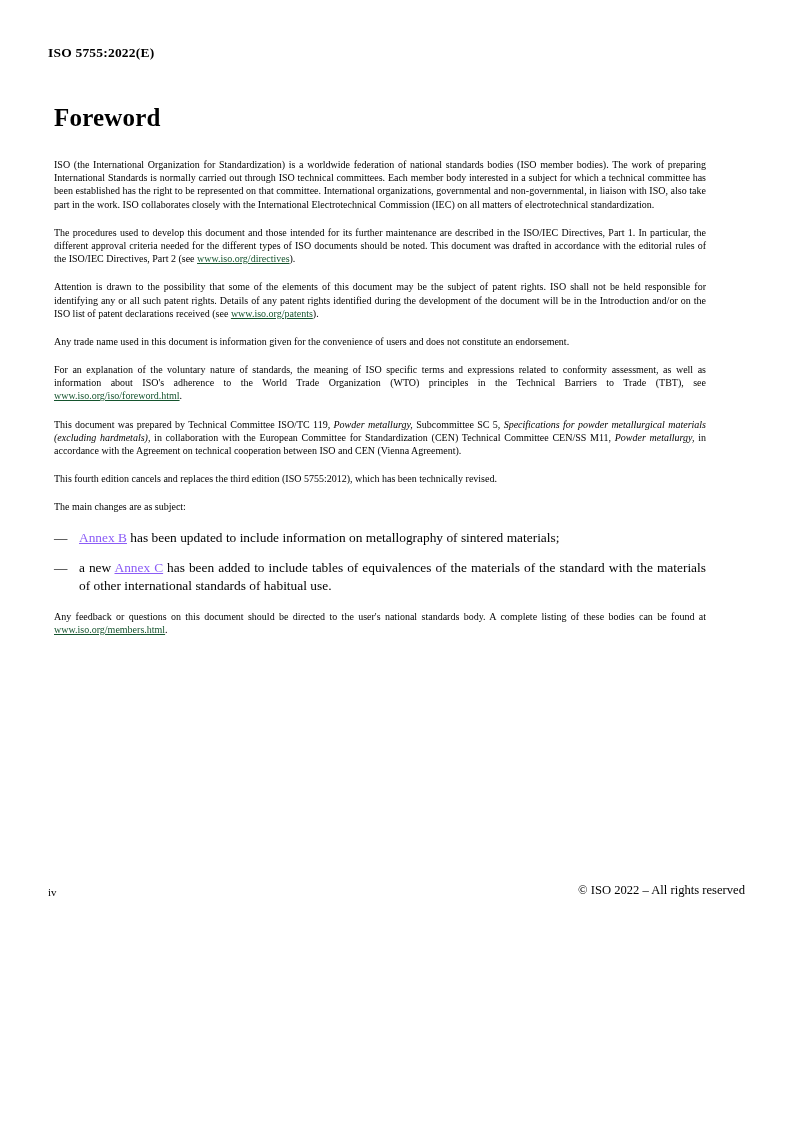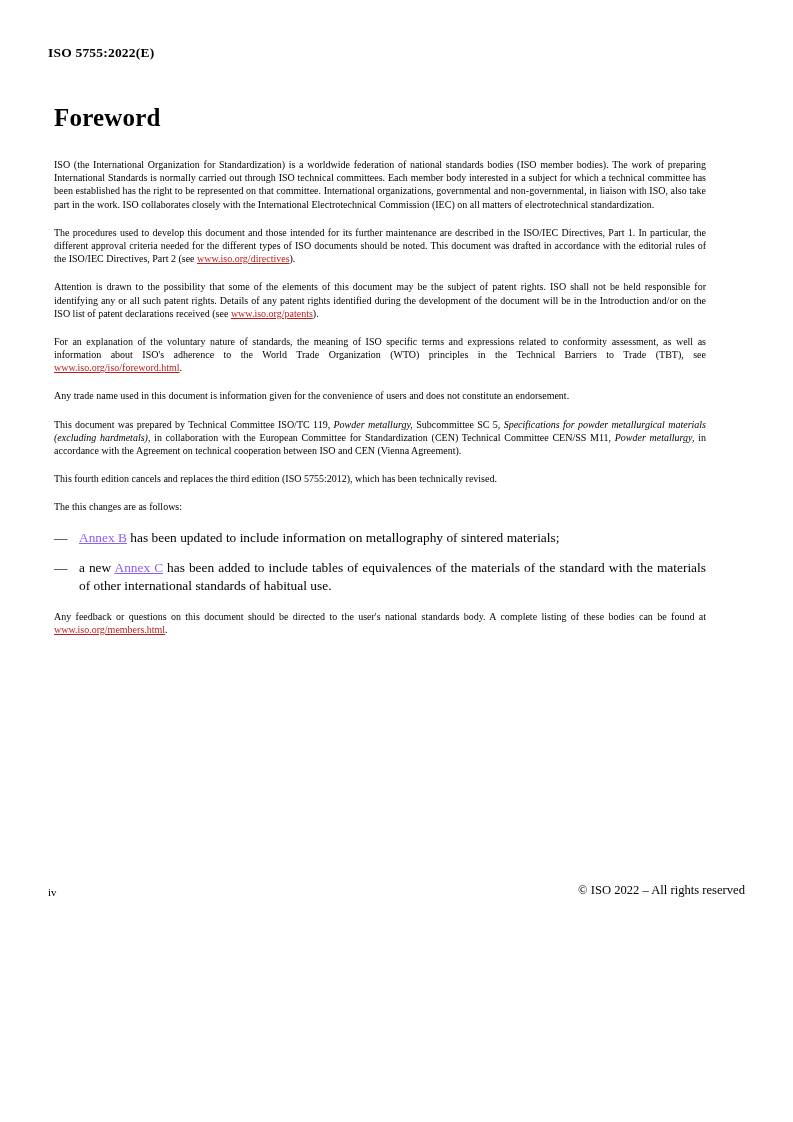--- a/index.html
+++ b/index.html
@@ -66,21 +66,21 @@
     margin: 0 0 13px 0;
     padding-left: 25px;
     position: relative;
   }
   ul.changes li .dash {
     position: absolute;
     left: 0;
     top: 0;
   }
   a.link {
-    color: #b91c1c;
+    color: #14532d;
     text-decoration: underline;
   }
   .xref {
     color: #8b5cf6;
     text-decoration: underline;
   }
   em { font-style: italic; }
   .footer-left {
     position: absolute;
     left: 48px;
@@ -102,26 +102,26 @@
 
   <div class="header-code">ISO 5755:2022(E)</div>
 
   <div class="content">
 
     <h1 class="title">Foreword</h1>
 
     <p class="para"><span>ISO (the International Organization for Standardization) is a worldwide federation of national standards bodies (ISO member bodies). The work of preparing International Standards is normally carried out through ISO technical committees. Each member body interested in a subject for which a technical committee has been established has the right to be represented on that committee. International organizations, governmental and non-governmental, in liaison with ISO, also take part in the work. ISO collaborates closely with the International Electrotechnical Commission (IEC) on all matters of electrotechnical standardization.</span></p>
     <p class="para"><span>The procedures used to develop this document and those intended for its further maintenance are described in the ISO/IEC Directives, Part 1. In particular, the different approval criteria needed for the different types of ISO documents should be noted. This document was drafted in accordance with the editorial rules of the ISO/IEC Directives, Part 2 (see </span><a class="link" href="#">www.iso.org/directives</a><span>).</span></p>
     <p class="para"><span>Attention is drawn to the possibility that some of the elements of this document may be the subject of patent rights. ISO shall not be held responsible for identifying any or all such patent rights. Details of any patent rights identified during the development of the document will be in the Introduction and/or on the ISO list of patent declarations received (see </span><a class="link" href="#">www.iso.org/patents</a><span>).</span></p>
+    <p class="para"><span>Any trade name used in this document is information given for the convenience of users and does not constitute an endorsement.</span></p>
     <p class="para"><span>For an explanation of the voluntary nature of standards, the meaning of ISO specific terms and expressions related to conformity assessment, as well as information about ISO's adherence to the World Trade Organization (WTO) principles in the Technical Barriers to Trade (TBT), see </span><a class="link" href="#">www.iso.org/iso/foreword.html</a><span>.</span></p>
-    <p class="para"><span>Any trade name used in this document is information given for the convenience of users and does not constitute an endorsement.</span></p>
     <p class="para"><span>This document was prepared by Technical Committee ISO/TC 119, </span><em>Powder metallurgy,</em><span> Subcommittee SC 5, </span><em>Specifications for powder metallurgical materials (excluding hardmetals)</em><span>, in collaboration with the European Committee for Standardization (CEN) Technical Committee CEN/SS M11, </span><em>Powder metallurgy,</em><span> in accordance with the Agreement on technical cooperation between ISO and CEN (Vienna Agreement).</span></p>
     <p class="para"><span>This fourth edition cancels and replaces the third edition (ISO 5755:2012), which has been technically revised.</span></p>
 
-    <p class="para lead-in">The this changes are as follows:</p>
+    <p class="para lead-in">The main changes are as subject:</p>
 
     <ul class="changes">
       <li>
         <span class="dash">—</span>
         <span><a class="xref" href="#">Annex B</a><span> has been updated to include information on metallography of sintered materials;</span></span>
       </li>
       <li>
         <span class="dash">—</span>
         <span><span>a new </span><a class="xref" href="#">Annex C</a><span> has been added to include tables of equivalences of the materials of the standard with the materials of other international standards of habitual use.</span></span>
       </li>

